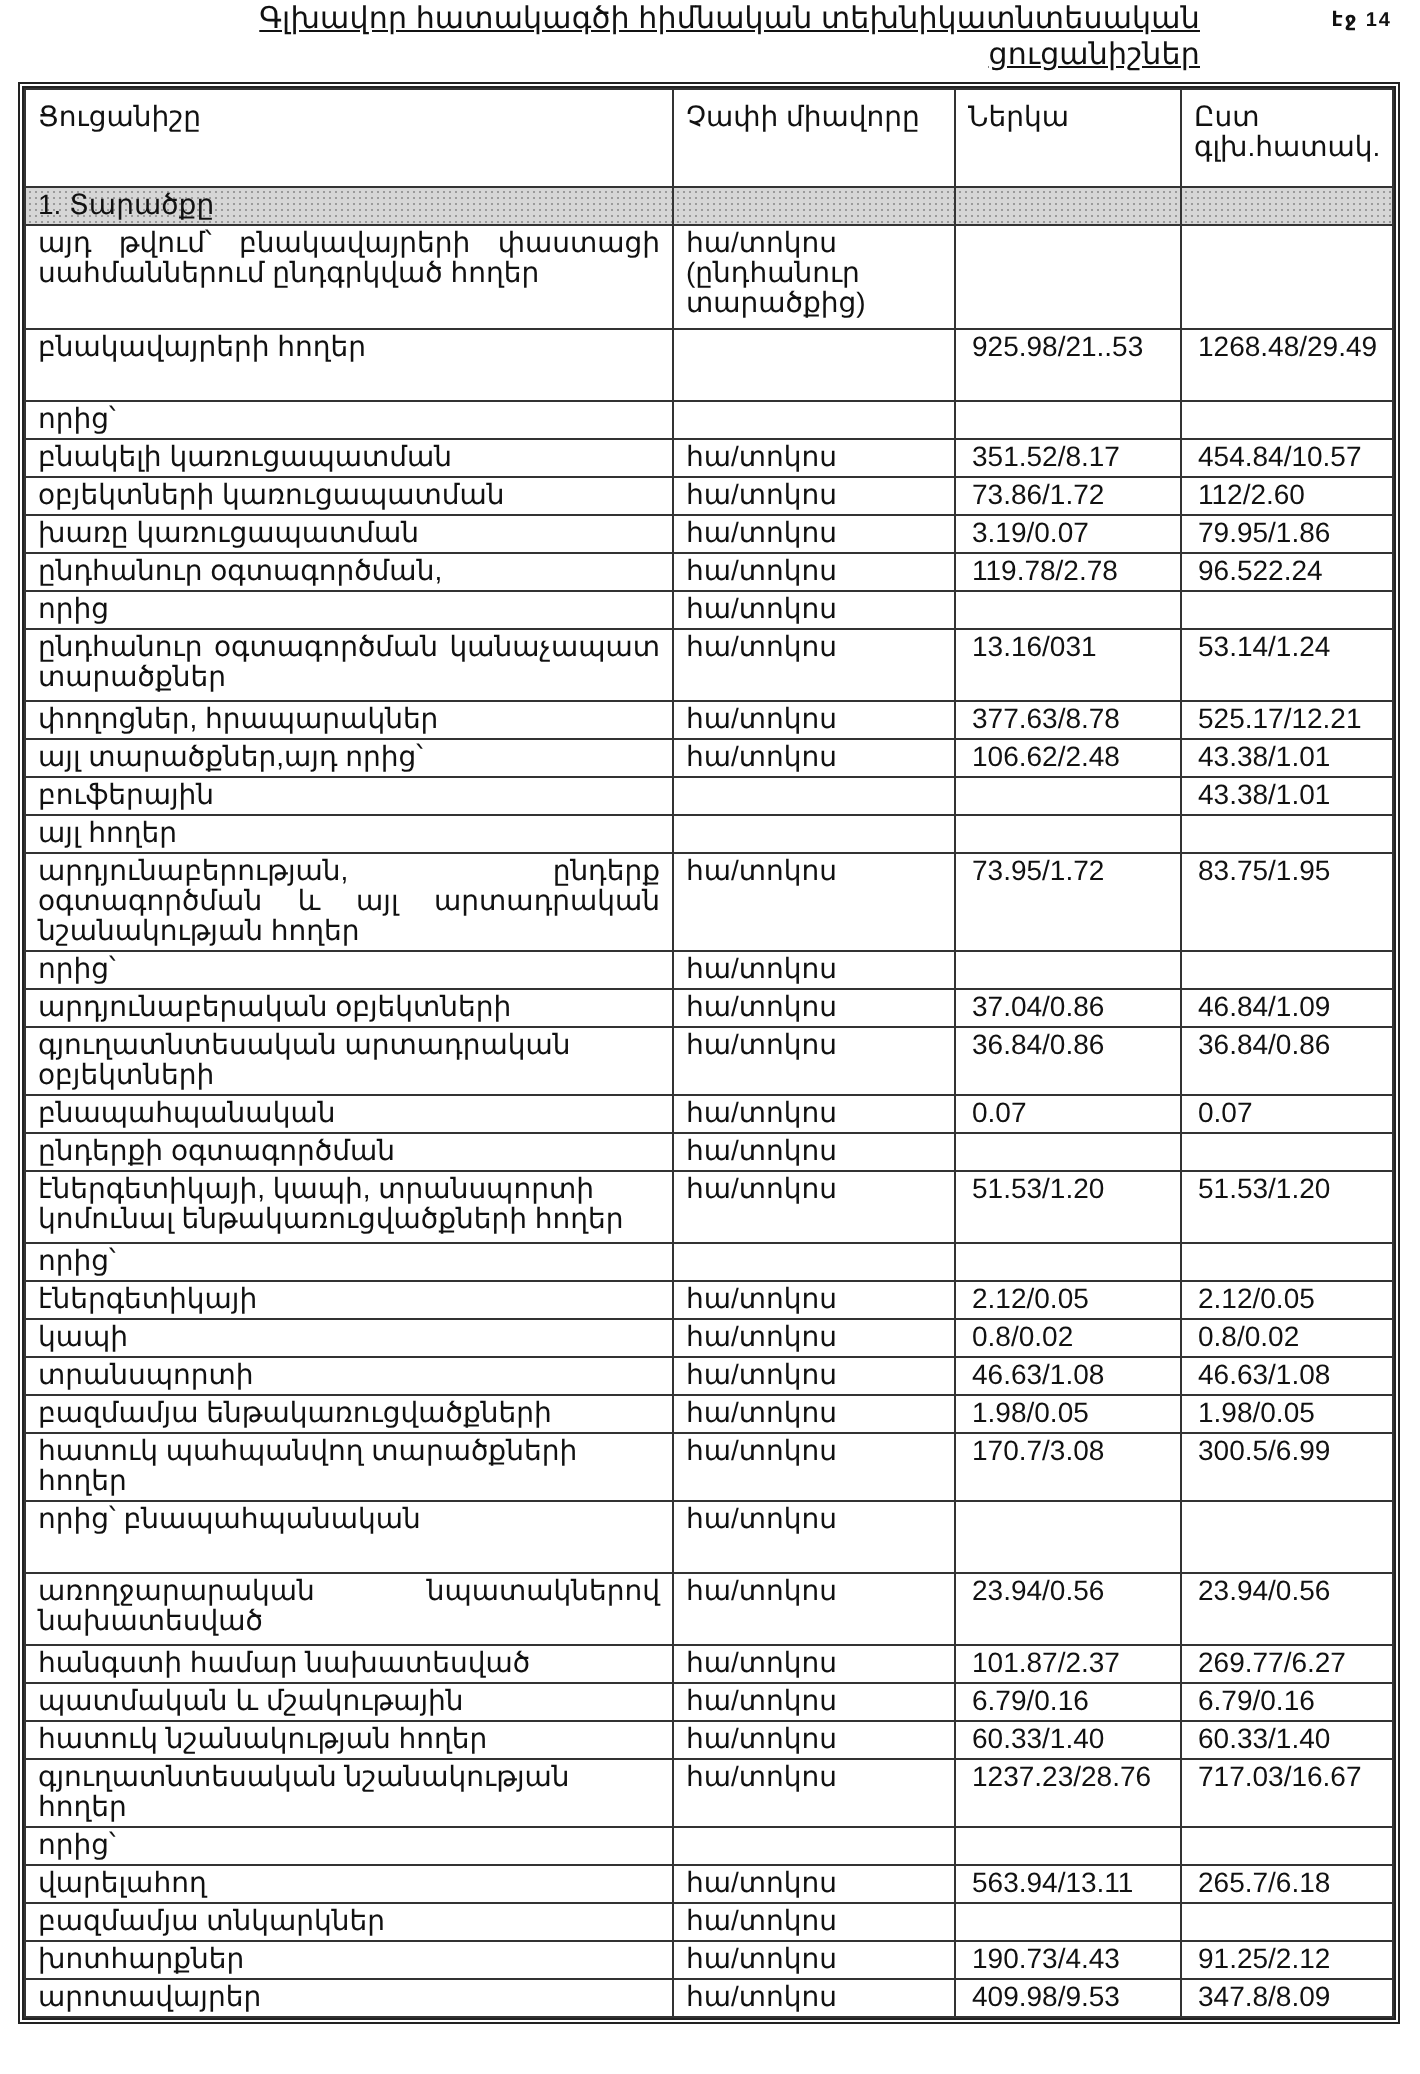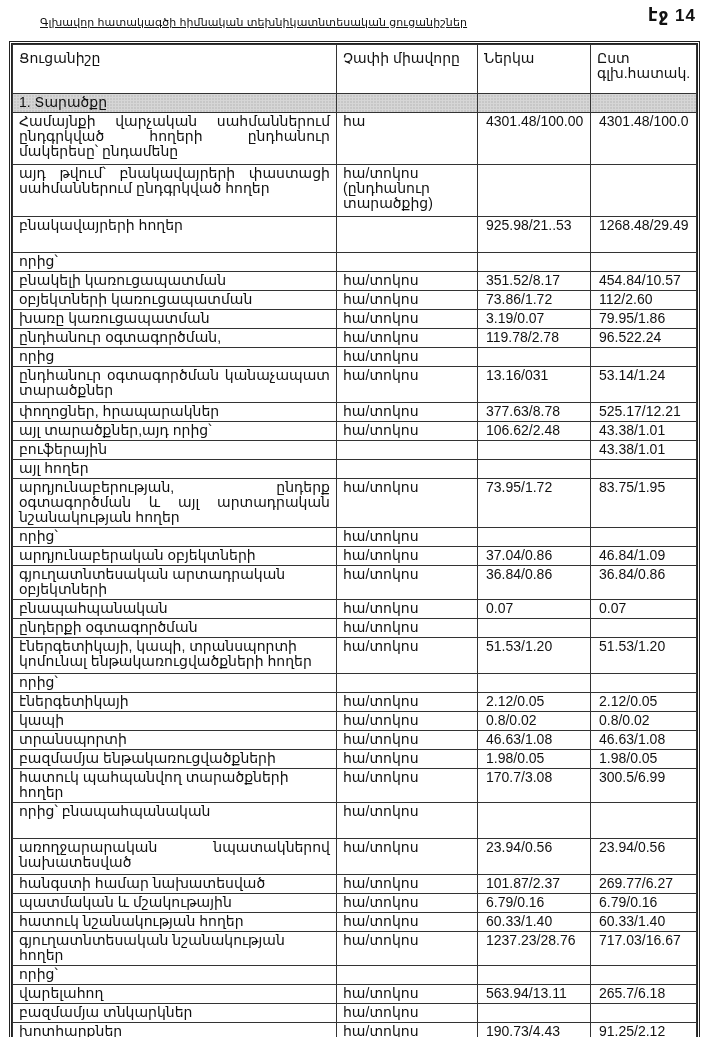--- a/index.html
+++ b/index.html
@@ -3,25 +3,25 @@
 <meta charset="utf-8">
 <style>
   html, body { margin: 0; padding: 0; background: #ffffff; }
   body {
     width: 710px; height: 1037px; position: relative; overflow: hidden;
     font-family: "Liberation Sans", "DejaVu Sans", sans-serif;
     color: #111;
   }
   .page-number {
     position: absolute; right: 14px; top: 5px;
-    font-size: 17px; font-weight: bold; letter-spacing: 1px;
+    font-size: 10px; font-weight: bold; letter-spacing: 1px;
   }
   .doc-title {
-    position: absolute; left: 40px; top: 16px; width: 560px; text-align: left;
-    font-size: 11px; text-decoration: underline; letter-spacing: 0.1px;
+    position: absolute; left: 40px; top: 0; width: 560px; text-align: right;
+    font-size: 15px; text-decoration: underline; letter-spacing: 0.1px;
   }
   .table-wrap {
     position: absolute; left: 9px; top: 41px; width: 691px;
     border: 3px double #222; box-sizing: border-box;
   }
   table {
     width: 100%; border-collapse: collapse; table-layout: fixed;
     font-size: 14px; line-height: 15px;
   }
   col.c1 { width: 324px; }
@@ -63,26 +63,20 @@
         <td>Չափի միավորը</td>
         <td>Ներկա</td>
         <td>Ըստ գլխ.հատակ.</td>
       </tr>
       <tr class="section">
         <td>1. Տարածքը</td>
         <td></td>
         <td></td>
         <td></td>
       </tr>
-    <tr class="taller">
-          <td class="name justify">Համայնքի վարչական սահմաններում ընդգրկված հողերի ընդհանուր մակերեսը՝ ընդամենը</td>
-          <td class="unit">հա</td>
-          <td class="val">4301.48/100.00</td>
-          <td class="val">4301.48/100.0</td>
-        </tr>
         <tr class="taller">
           <td class="name justify">այդ թվում՝ բնակավայրերի փաստացի սահմաններում ընդգրկված հողեր</td>
           <td class="unit">հա/տոկոս (ընդհանուր տարածքից)</td>
           <td class="val"></td>
           <td class="val"></td>
         </tr>
         <tr class="tall">
           <td class="name">բնակավայրերի հողեր</td>
           <td class="unit"></td>
           <td class="val">925.98/21..53</td>

